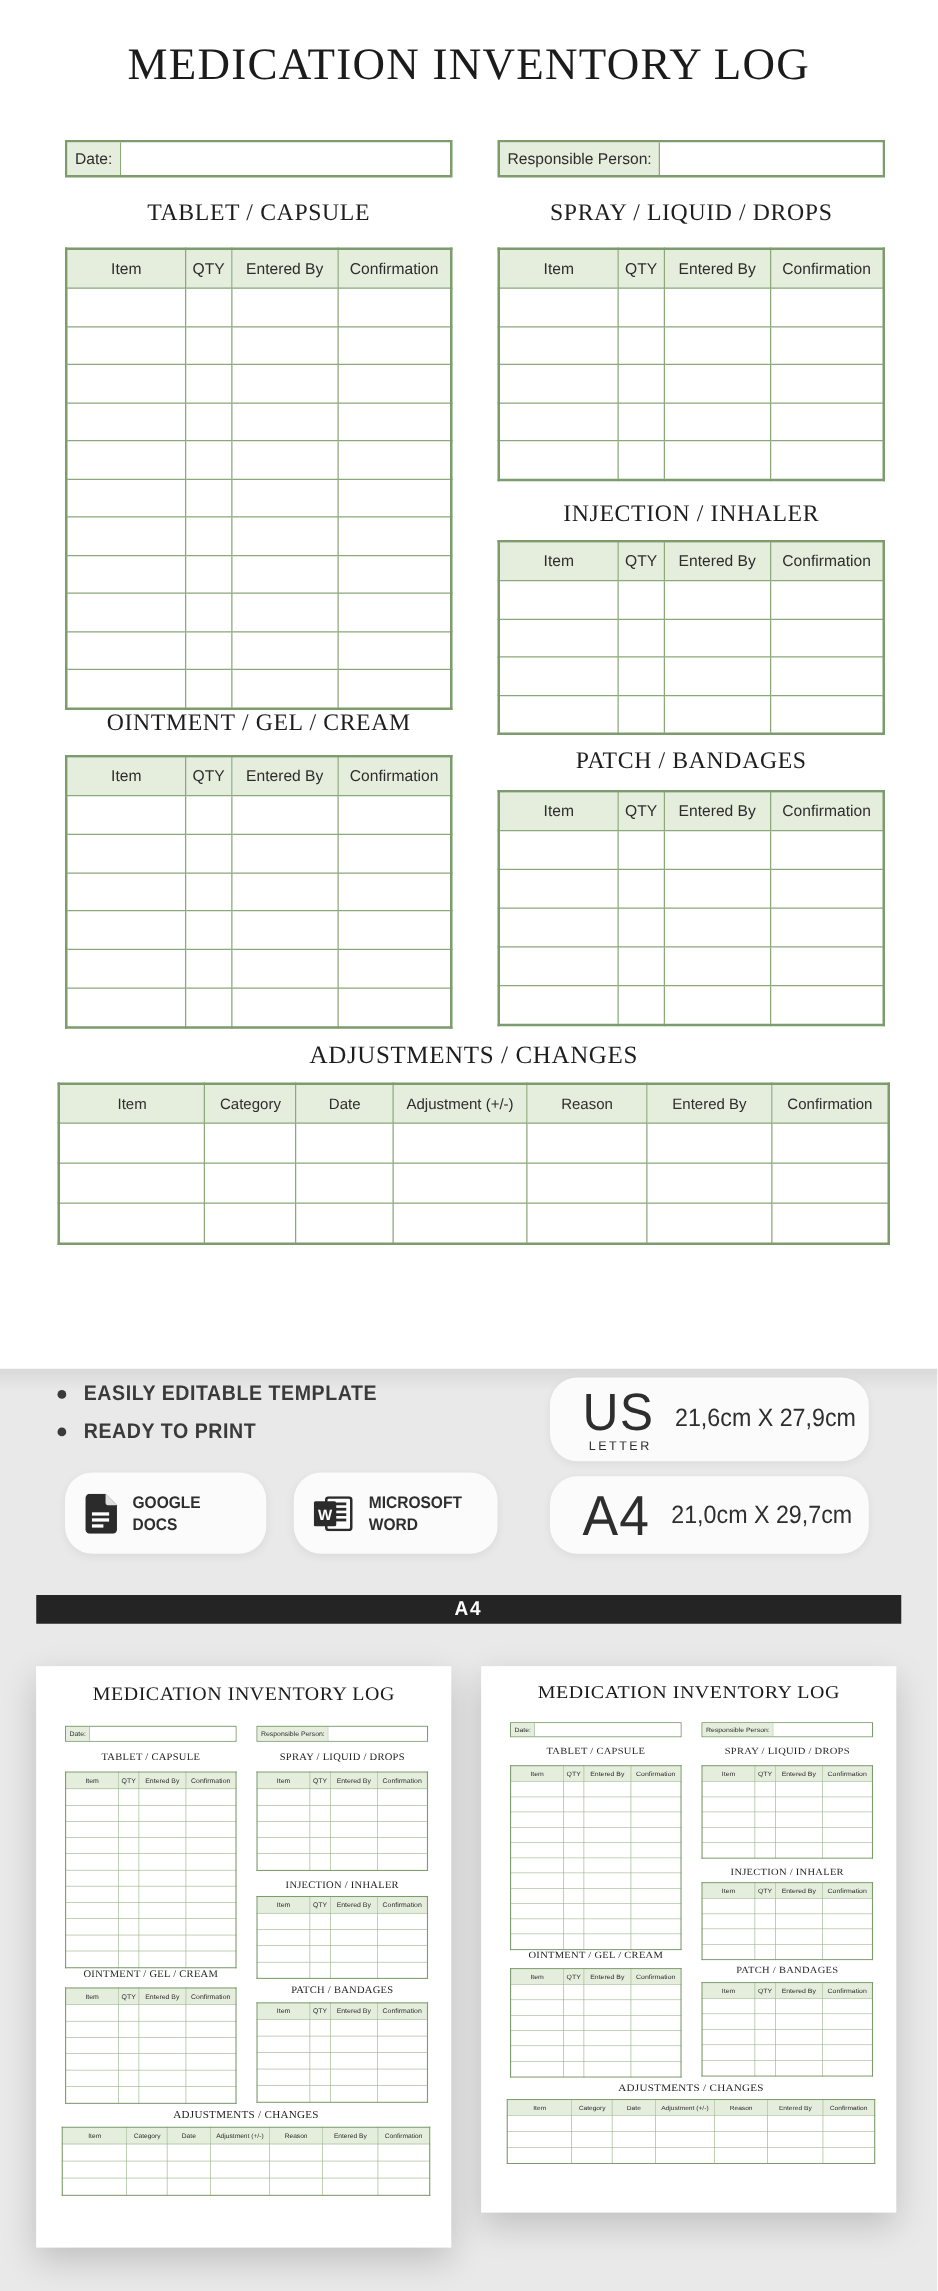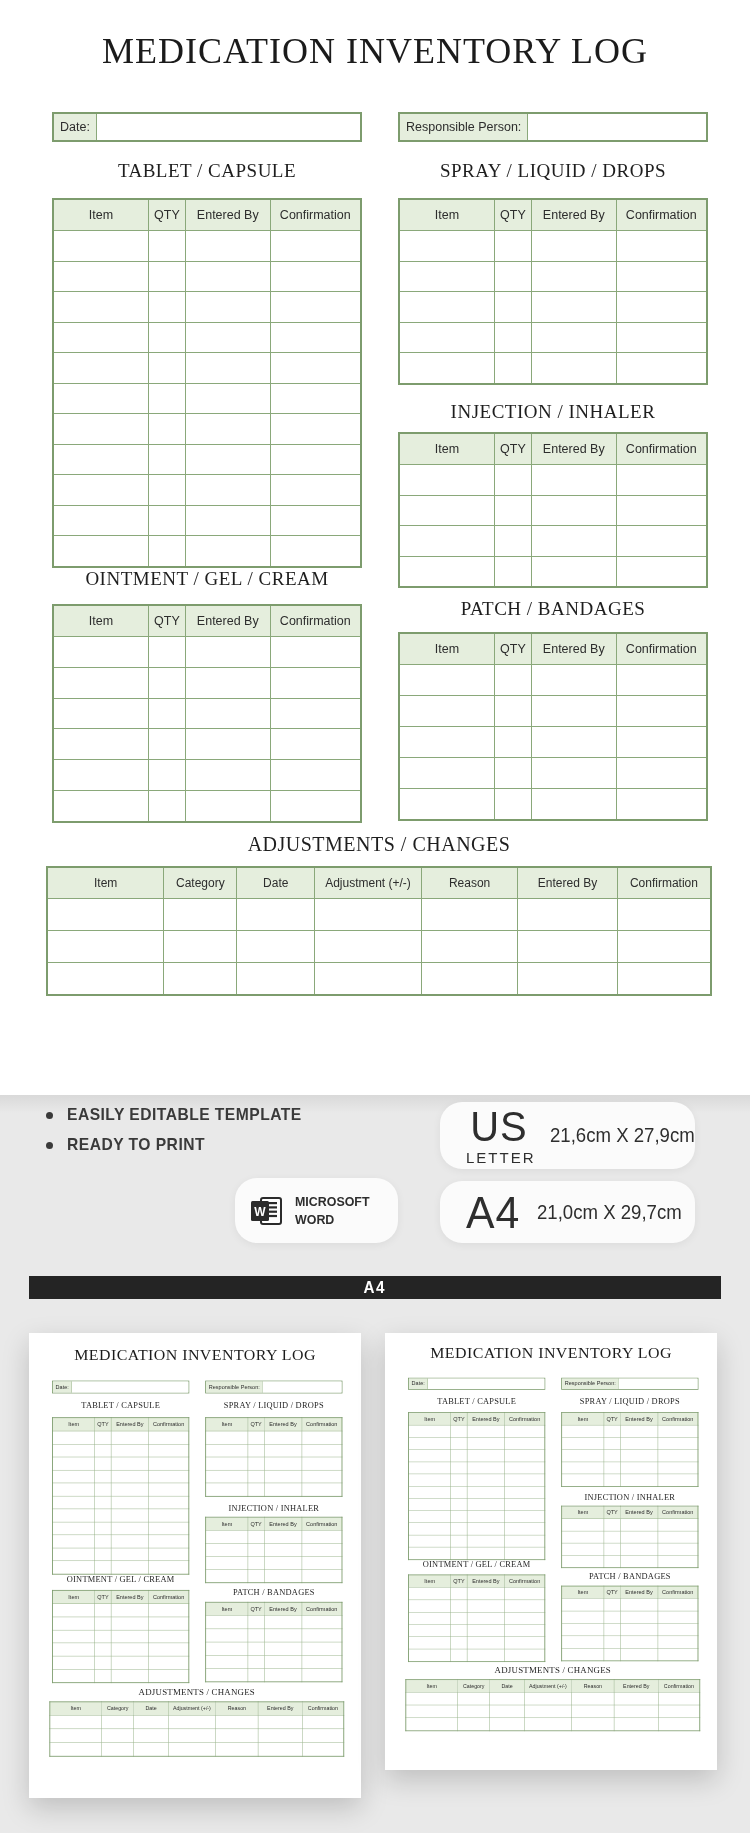--- a/index.html
+++ b/index.html
@@ -27,21 +27,21 @@
     background:linear-gradient(180deg,#d9d9d9 0px,#e9e9e9 18px);}
   .bullet-item{position:absolute;left:46px;display:flex;align-items:center;color:#3a3a3a;}
   .bullet-dot{width:7px;height:7px;border-radius:50%;background:#3a3a3a;margin-right:14px;flex:none;}
   .bullet-text{display:inline-block;font-size:17px;font-weight:700;letter-spacing:.5px;
     transform:scaleX(.92);transform-origin:left center;white-space:nowrap;}
   .card{position:absolute;background:#fbfbfb;border-radius:22px;box-shadow:0 2px 8px rgba(0,0,0,.06);
     display:flex;align-items:center;box-sizing:border-box;}
   .size-card{left:440px;width:255px;padding-left:26px;}
   .size-code{color:#2e2e2e;line-height:1;text-align:center;}
   .size-code .code-main{font-size:42px;letter-spacing:1px;display:block;transform:scaleX(.95);transform-origin:left center;}
-  .size-code .code-sub{font-size:15px;letter-spacing:2px;display:block;margin-top:2px;}
+  .size-code .code-sub{font-size:10px;letter-spacing:2px;display:block;margin-top:2px;}
   .size-dims{font-size:20px;color:#2e2e2e;margin-left:14px;white-space:nowrap;transform:scaleX(.93);transform-origin:left center;}
   .fmt-card{width:161px;padding-left:16px;}
   .fmt-label{font-size:13.5px;font-weight:700;line-height:1.3;color:#2e2e2e;margin-left:12px;width:80px;
     transform:scaleX(.92);transform-origin:left center;}
   .banner{position:absolute;left:29px;top:181px;width:692px;height:23px;background:#242424;display:flex;}
   .banner-half{flex:1;display:flex;align-items:center;justify-content:center;}
   .banner-label{color:#ffffff;font-size:16px;font-weight:700;letter-spacing:1.5px;
     display:inline-block;transform:scaleX(.95);}
 
   
@@ -426,20 +426,30 @@
     </div>
     <div class="size-dims">21,6cm X 27,9cm</div>
   </div>
   <div class="card size-card" style="top:86px;height:62px;">
     <div class="size-code">
       <span class="code-main" style="font-size:45px;">A4</span>
     </div>
     <div class="size-dims">21,0cm X 29,7cm</div>
   </div>
 
+  <div class="card fmt-card" style="left:52px;top:83px;height:65px;">
+    <svg width="26" height="32" viewBox="0 0 22 28">
+      <path d="M3 0 h11 l8 8 v17 a3 3 0 0 1 -3 3 H3 a3 3 0 0 1 -3 -3 V3 a3 3 0 0 1 3 -3 z" fill="#2b2b2b"></path>
+      <path d="M14 0 l8 8 h-6.5 a1.5 1.5 0 0 1 -1.5 -1.5 z" fill="#ffffff" opacity="0.85"></path>
+      <rect x="4.5" y="13" width="12" height="2.3" fill="#ffffff"></rect>
+      <rect x="4.5" y="17.2" width="12" height="2.3" fill="#ffffff"></rect>
+      <rect x="4.5" y="21.4" width="8" height="2.3" fill="#ffffff"></rect>
+    </svg>
+    <div class="fmt-label">GOOGLE DOCS</div>
+  </div>
   <div class="card fmt-card" style="left:235px;top:83px;height:65px;width:163px;">
     <svg width="32" height="28" viewBox="0 0 32 28">
       <rect x="10" y="1" width="20" height="26" rx="2" fill="#ffffff" stroke="#2b2b2b" stroke-width="2"></rect>
       <rect x="14" y="5" width="12" height="2.2" fill="#2b2b2b"></rect>
       <rect x="14" y="9.3" width="12" height="2.2" fill="#2b2b2b"></rect>
       <rect x="14" y="13.6" width="12" height="2.2" fill="#2b2b2b"></rect>
       <rect x="14" y="17.9" width="12" height="2.2" fill="#2b2b2b"></rect>
       <rect x="0" y="4" width="18" height="20" rx="1.5" fill="#2b2b2b"></rect>
       <text x="9" y="19" text-anchor="middle" font-family="Liberation Sans, sans-serif" font-size="12" font-weight="700" fill="#ffffff">W</text>
     </svg>

